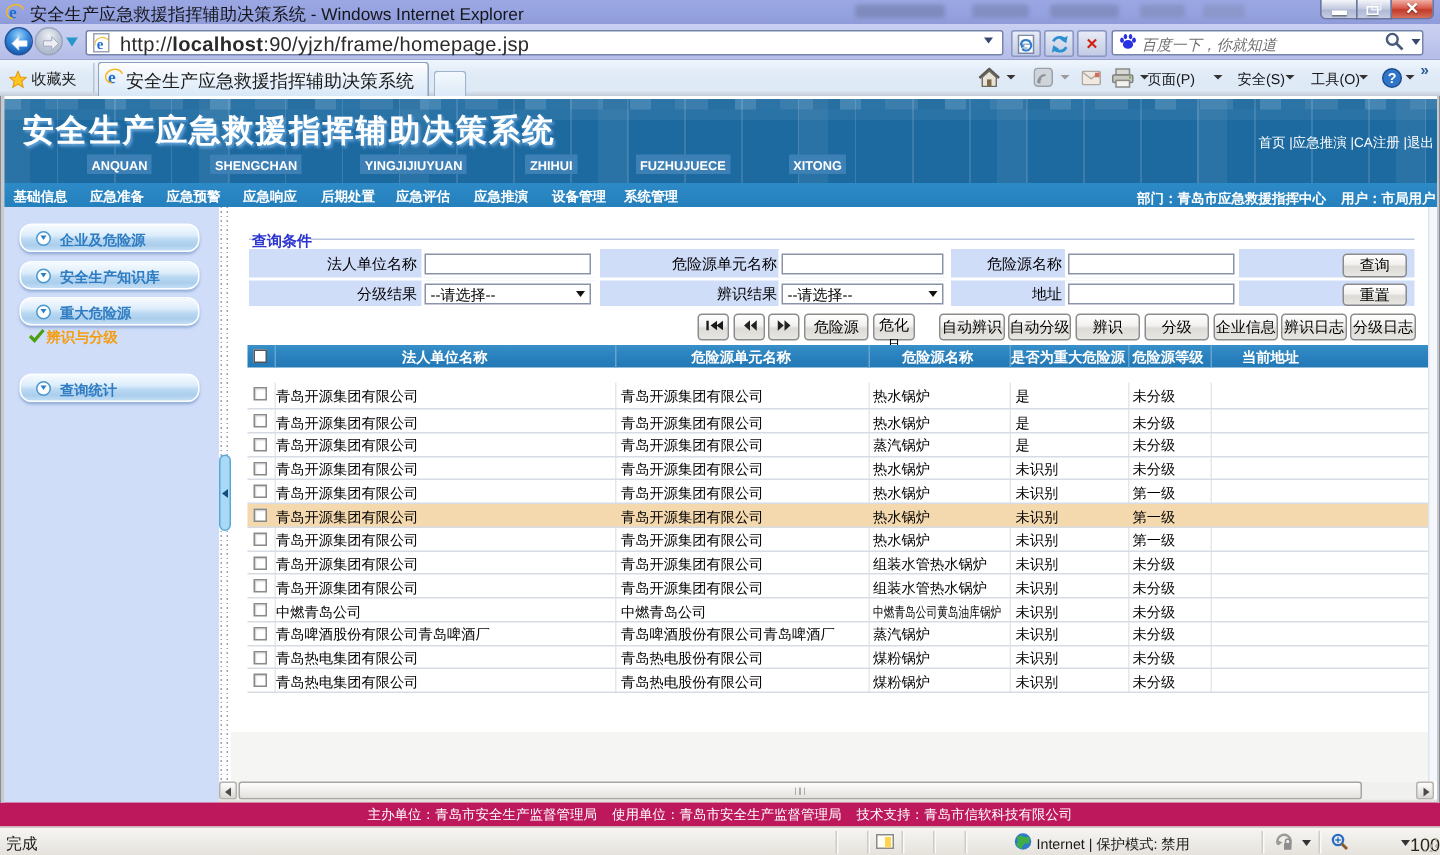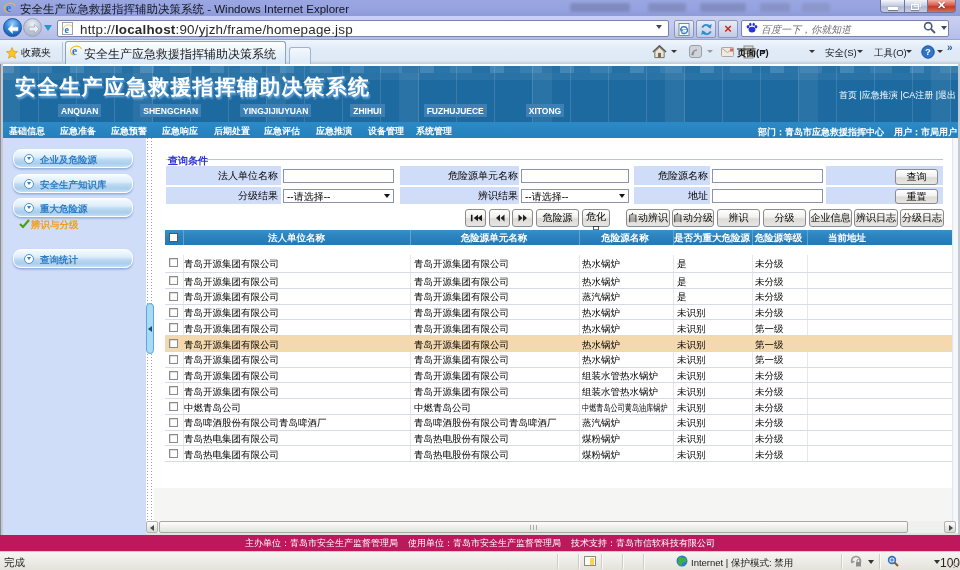--- a/index.html
+++ b/index.html
@@ -259,21 +259,21 @@
       <path d="M0.5 1 L6.5 5.5 L12.5 1" fill="none" stroke="#b0a89e"></path>
       <rect x="9" y="1.5" width="3" height="3" fill="#d86a5a"></rect>
     </svg>
 <svg class="abs" style="left:741px;top:45px;" width="15" height="14" viewBox="0 0 15 14">
       <rect x="3" y="1" width="9" height="4" fill="#d8d8d4" stroke="#8a8a86"></rect>
       <rect x="0.8" y="5" width="13.4" height="5" rx="1" fill="#c9c9c4" stroke="#80807c"></rect>
       <rect x="3" y="8.6" width="9" height="4.4" fill="#f2f2ee" stroke="#8a8a86"></rect>
       <circle cx="12.4" cy="6.6" r="0.8" fill="#6fae4a"></circle>
     </svg>
 <div class="abs cmdtri" style="left:760px;top:50px;"></div>
-<div class="abs cmdtxt" style="left:737px;font-weight:bold;">页面(P)</div>
+<div class="abs cmdtxt" style="left:765px;">页面(P)</div>
 <div class="abs cmdtri" style="left:809px;top:50px;"></div>
 <div class="abs cmdtxt" style="left:825px;">安全(S)</div>
 <div class="abs cmdtri" style="left:857px;top:50px;"></div>
 <div class="abs cmdtxt" style="left:874px;">工具(O)</div>
 <div class="abs cmdtri" style="left:906px;top:50px;"></div>
 <svg class="abs" style="left:921px;top:45px;" width="14" height="14" viewBox="0 0 14 14">
       <circle cx="7" cy="7" r="6.2" fill="#2f76c9" stroke="#1c4f92"></circle>
       <text x="7" y="10.4" text-anchor="middle" font-size="9.5" font-weight="bold" fill="#fff" font-family="Liberation Sans">?</text>
     </svg>
 <div class="abs cmdtri" style="left:937px;top:50px;"></div>

